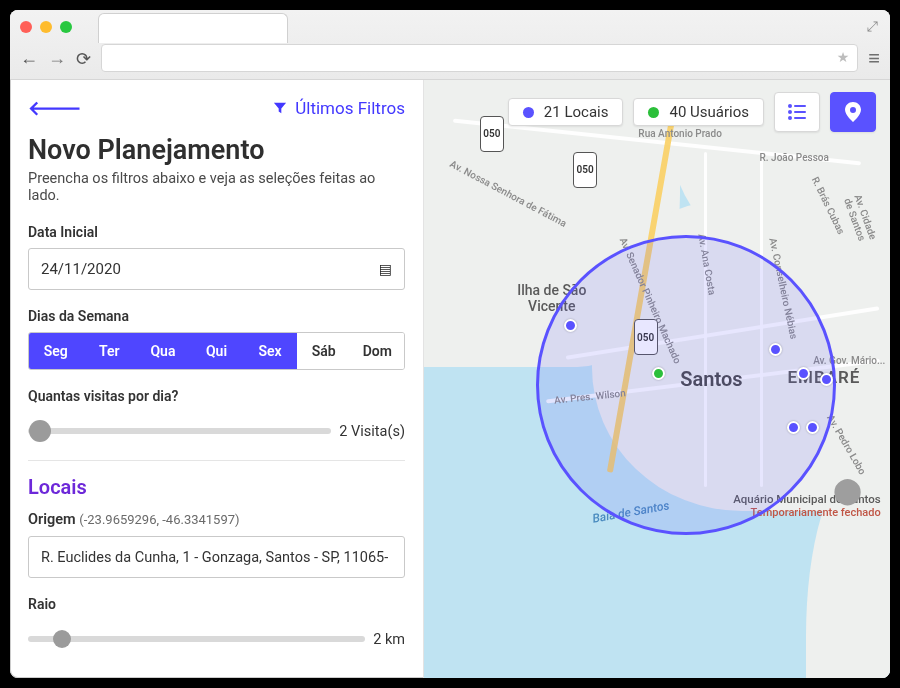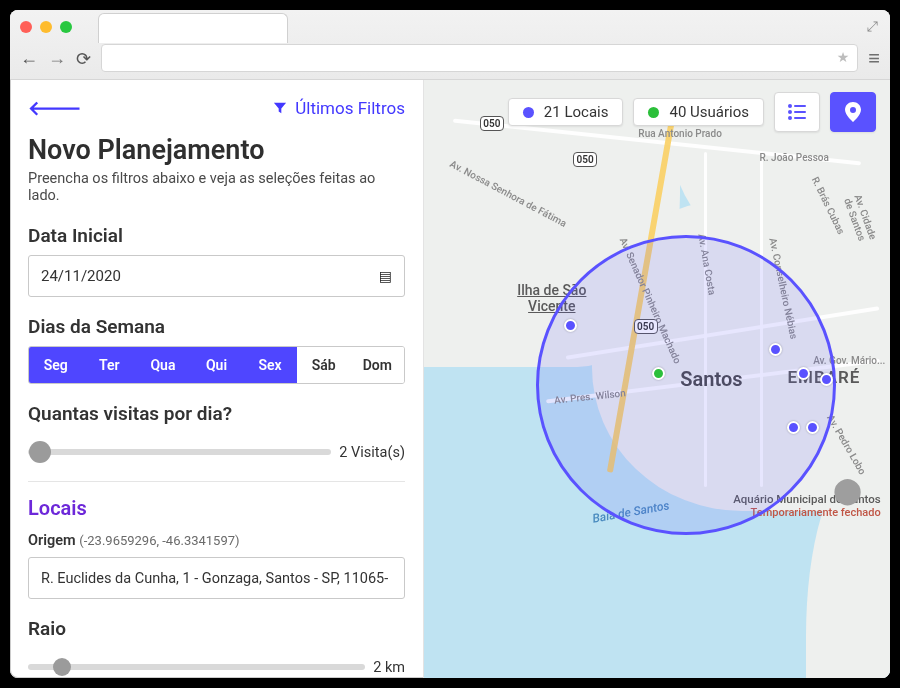--- a/index.html
+++ b/index.html
@@ -20,21 +20,21 @@
   .menu-icon { color:#6f6f6f; font-size:20px; }
   .content { flex:1; display:flex; min-height:0; }
   
   .sidebar { width: 414px; padding: 16px 18px 0 18px; border-right: 1px solid #e3e3e3; overflow: hidden; position: relative; }
   .top-row { display:flex; align-items:center; justify-content:space-between; margin-bottom: 14px; }
   .back-arrow { color:#4338ff; font-size: 20px; font-weight: 700; cursor:pointer; }
   .lastfilters { color:#4338ff; font-size: 17px; display:flex; align-items:center; gap:8px; cursor:pointer; }
   .lastfilters svg { width:14px; height:14px; }
   h1.title { font-size: 27px; color:#2f2f2f; font-weight: 600; margin-bottom: 4px; }
   .subtitle { font-size: 14.5px; color:#4a4a4a; margin-bottom: 20px; }
-  .field-label { font-size: 19px; color:#333; font-weight: 600; margin-bottom: 8px; }
+  .field-label { font-size: 14px; color:#333; font-weight: 600; margin-bottom: 8px; }
   .input { width:100%; height:42px; border:1px solid #c9c9c9; border-radius:3px; background:#fff; padding: 0 12px; font-size:15px; color:#333; display:flex; align-items:center; justify-content:space-between; }
   .input .cal { font-size:14px; color:#222; }
   .section-gap { height: 18px; }
   .days { display:flex; width:100%; border:1px solid #c9c9c9; border-radius:3px; overflow:hidden; }
   .day { flex:1; text-align:center; padding:10px 0; font-size:14px; font-weight:600; color:#333; background:#fff; cursor:pointer; }
   .day.sel { background:#4f46ff; color:#fff; }
   .slider-row { display:flex; align-items:center; gap:8px; margin-top:16px; }
   .slider { position:relative; flex:1; height: 22px; }
   .slider-track { position:absolute; left:0; right:0; top:50%; transform:translateY(-50%); height:6px; background:#d9d9d9; border-radius:3px; }
   .slider-thumb { position:absolute; top:50%; transform:translate(-50%,-50%); width:22px; height:22px; background:#9b9b9b; border-radius:50%; }
@@ -55,26 +55,26 @@
   .road { position:absolute; background:#fff; border-radius:2px; opacity:.9; }
   .road.h1 { left:6%; top:10%; width:88%; height:4px; transform: rotate(6deg); }
   .road.h2 { left:30%; top:42%; width:68%; height:4px; transform: rotate(-9deg); }
   .road.h3 { left:26%; top:50%; width:72%; height:4px; transform: rotate(-7deg); }
   .road.v1 { left:46%; top:6%; width:6px; height:60%; background:#f9cf63; transform: rotate(10deg); }
   .road.v2 { left:60%; top:12%; width:3px; height:56%; }
   .road.v3 { left:72%; top:12%; width:3px; height:56%; }
   .maplabel { position:absolute; font-size:18px; color:#5a5a5a; font-weight:500; pointer-events:none; }
   .maplabel.santos { left:55%; top:48%; font-size:20px; font-weight:600; color:#4a4a4a;text-align:center; }
   .maplabel.embare { left:78%; top:48%; font-size:17px; font-weight:600; letter-spacing:1px; }
-  .maplabel.ilha { left:20%; top:34%; font-size:14px; text-align:center; line-height:1.1;text-decoration:underline; }
+  .maplabel.ilha { left:20%; top:34%; font-size:14px; text-align:center; line-height:1.1; }
   .maplabel.poi { right:2%; top:69%; font-size:11.5px; text-align:right; line-height:1.2; color:#5a5a5a; }
   .maplabel.poi .closed { color:#c05646; font-size:11px; }
   .maplabel.baia { left:36%; top:71%; font-size:12px; color:#4a8bbf; font-style:italic; transform: rotate(-10deg); }
   .maplabel.street { font-size:10px; color:#8a8a8a; }
-  .shield { position:absolute; width:24px; height:15px; background:#fff; border:1px solid #555; border-radius:4px; font-size:10px; display:flex; align-items:center; justify-content:center; color:#333; font-weight:600; }
+  .shield { position:absolute; width:24px; height:36px; background:#fff; border:1px solid #555; border-radius:4px; font-size:10px; display:flex; align-items:center; justify-content:center; color:#333; font-weight:600; }
   .circle { position:absolute; border:3px solid #5a52ff; background: rgba(90,82,255,.14); border-radius:50%; }
   .marker { position:absolute; width:13px; height:13px; border-radius:50%; background:#5a52ff; border:2px solid #fff; box-shadow:0 0 2px rgba(0,0,0,.3); }
   .marker.green { background:#2bbf3a; }
   .pin { position:absolute; color:#9e9e9e; font-size:26px; }
   
   .chips { position:absolute; top:12px; right:14px; display:flex; gap:10px; align-items:center; }
   .chip { background:#fff; border:1px solid #d8d8d8; border-radius:4px; height:28px; padding:0 14px; display:flex; align-items:center; gap:10px; font-size:15px; color:#333; box-shadow:0 1px 2px rgba(0,0,0,.08); }
   .chip .dotk { width:11px; height:11px; border-radius:50%; }
   .chip .dotk.blue { background:#5a52ff; }
   .chip .dotk.green { background:#2bbf3a; }

